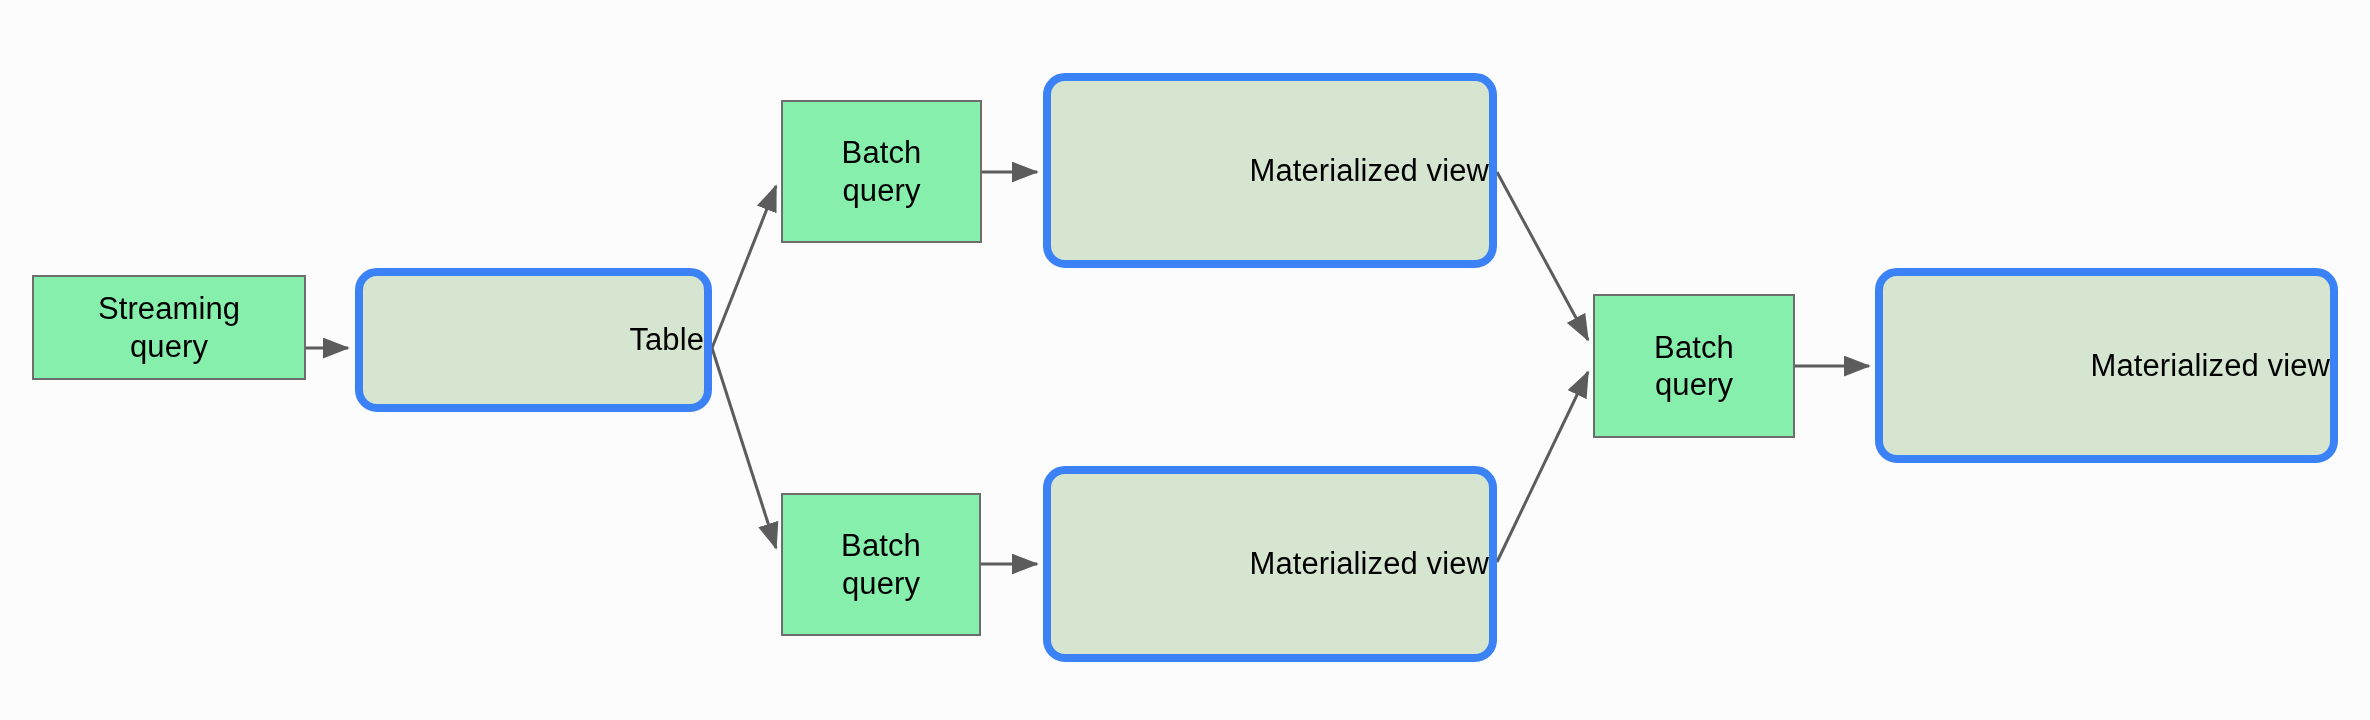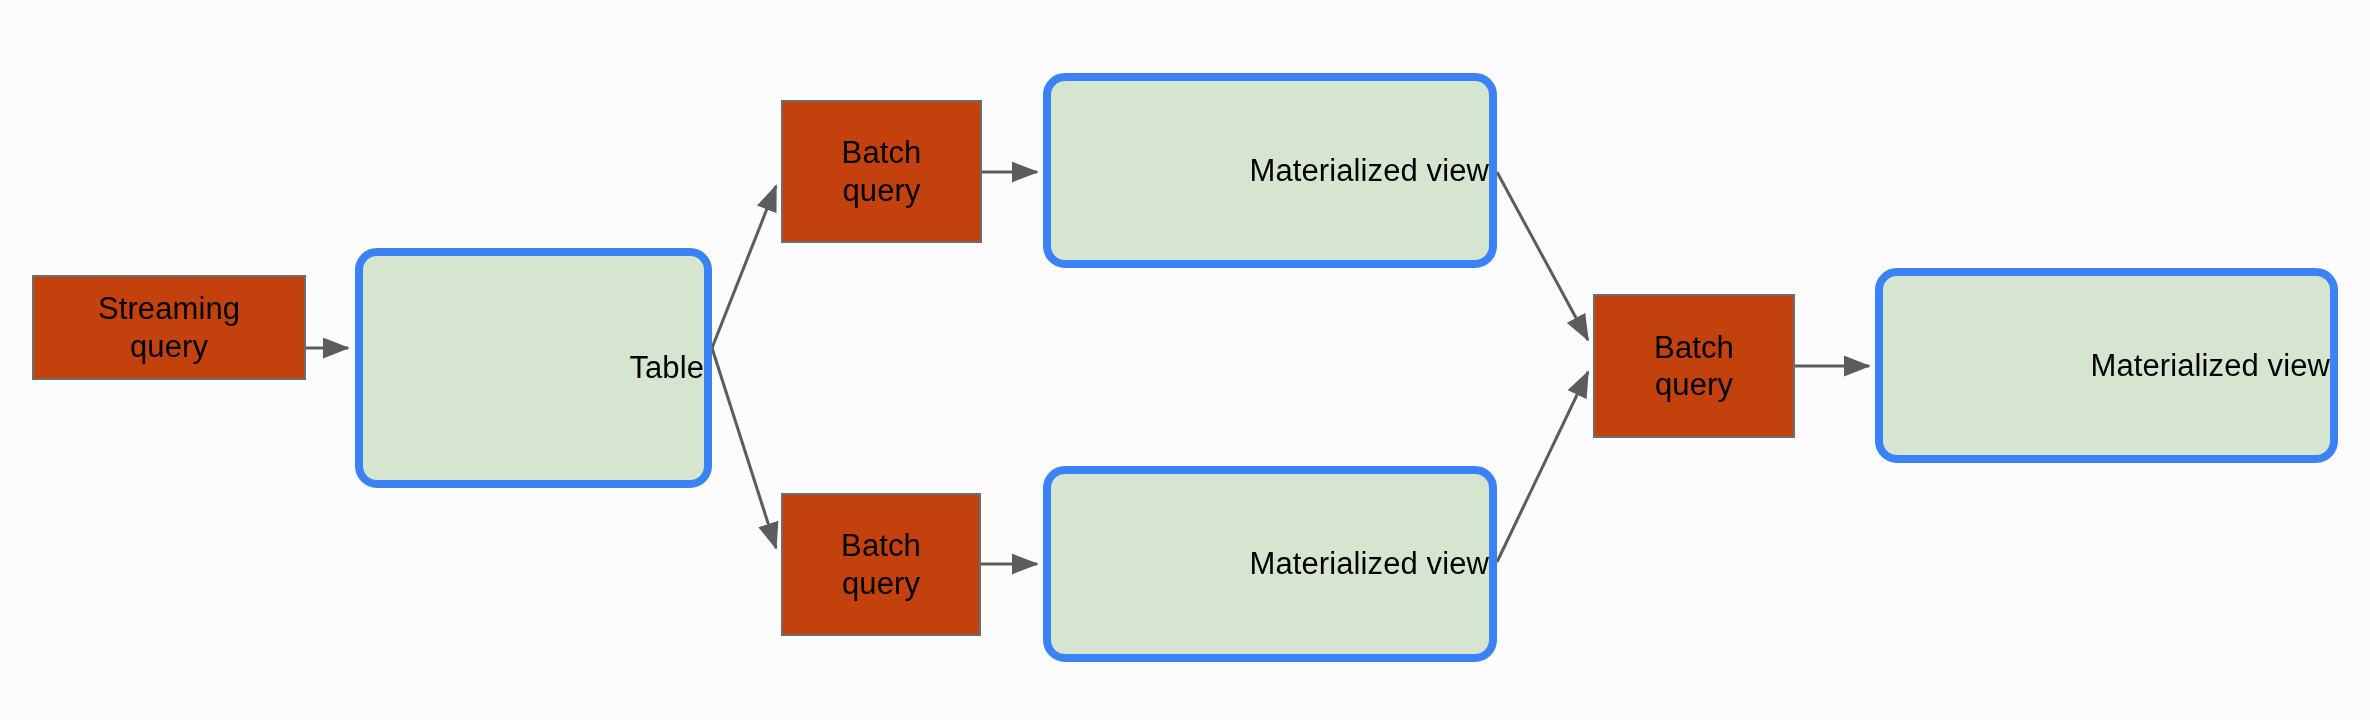--- a/index.html
+++ b/index.html
@@ -33,21 +33,21 @@
     align-items: center;
     justify-content: center;
     text-align: center;
     color: #000000;
     font-size: 31px;
     line-height: 1.2;
     letter-spacing: 0.1px;
     z-index: 2;
   }
   .node-process {
-    background: #c2410c;
+    background: #86efac;
     border: 2px solid #6d6d6d;
     border-radius: 0;
   }
   .node-store {
     background: #d5e5d0;
     border: 8px solid #3b82f6;
     border-radius: 22px;
     justify-content: flex-end;
   }
   .node-label {
@@ -82,21 +82,21 @@
     <line x1="1497" y1="562" x2="1588" y2="372" stroke="#5c5c5c" stroke-width="3" marker-end="url(#arrowhead)"></line>
 
     <line x1="1795" y1="366" x2="1869" y2="366" stroke="#5c5c5c" stroke-width="3" marker-end="url(#arrowhead)"></line>
   </svg>
 
   <div class="node node-process" style="left:32px; top:275px; width:274px; height:105px;">
     <span class="node-label">Streaming
 query</span>
   </div>
 
-  <div class="node node-store" style="left:355px; top:248px; width:357px; height:240px;">
+  <div class="node node-store" style="left:355px; top:268px; width:357px; height:144px;">
     <span class="node-label">Table</span>
   </div>
 
   <div class="node node-process" style="left:781px; top:100px; width:201px; height:143px;">
     <span class="node-label">Batch
 query</span>
   </div>
 
   <div class="node node-store" style="left:1043px; top:73px; width:454px; height:195px;">
     <span class="node-label">Materialized view</span>

